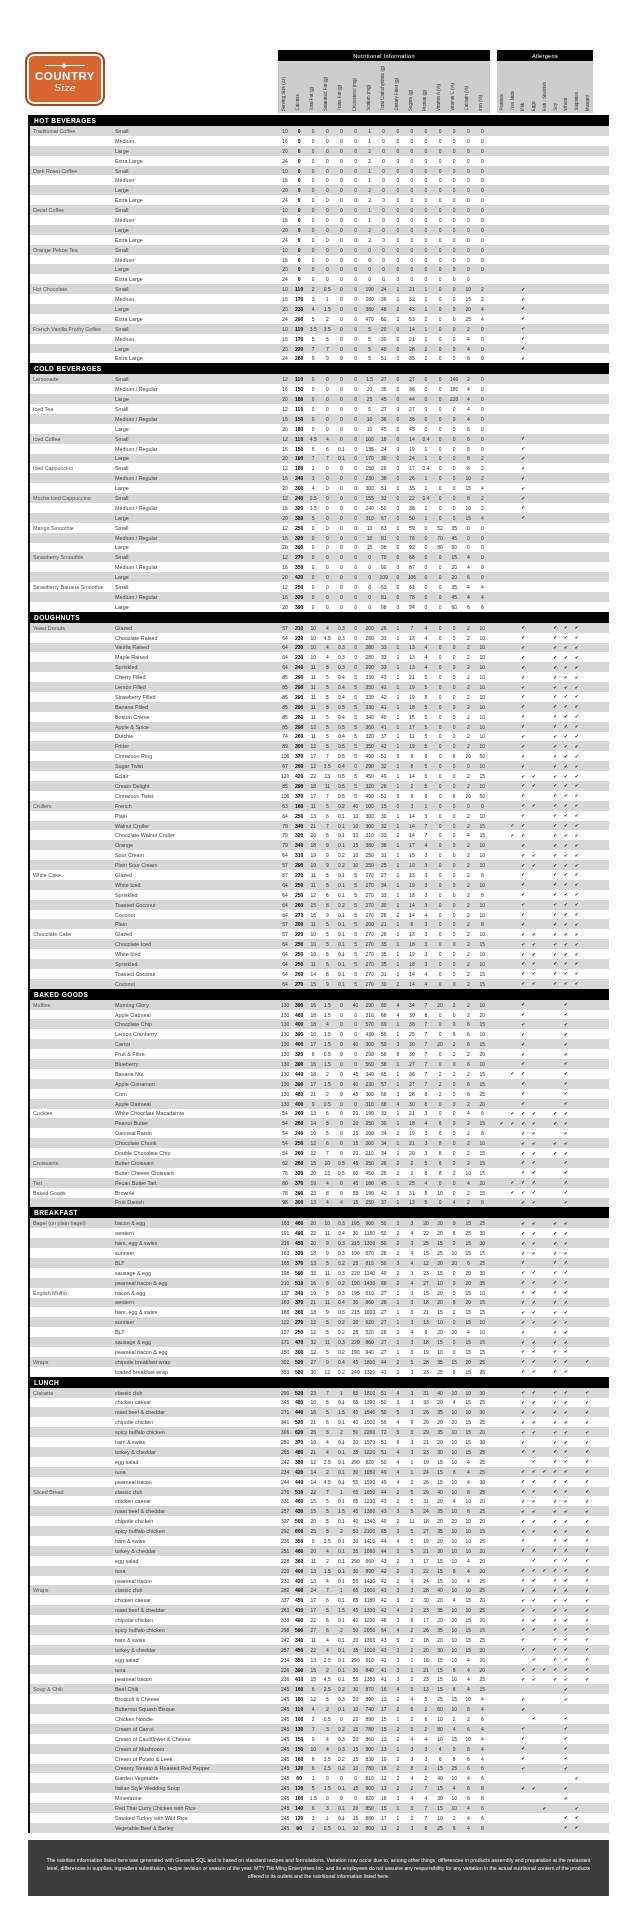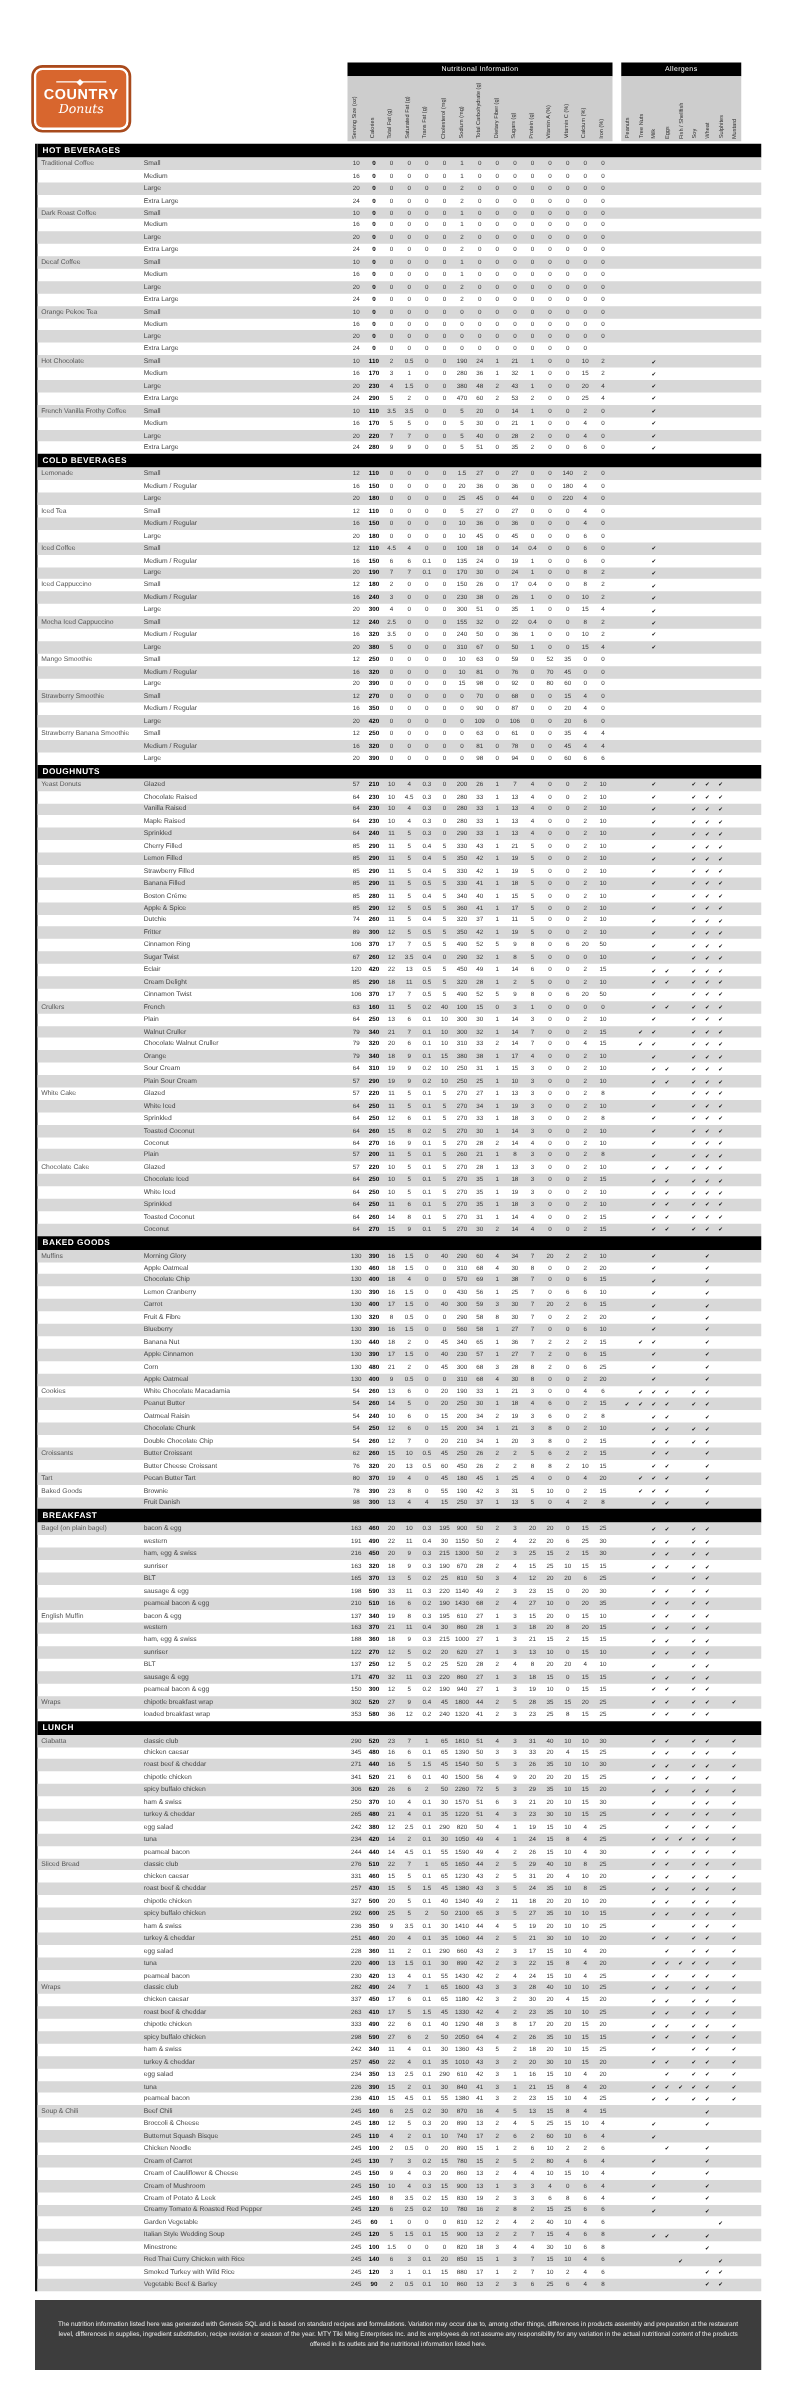--- a/index.html
+++ b/index.html
@@ -31,21 +31,21 @@
 
   
   .footer{position:absolute;left:28px;top:1840px;width:581px;height:56px;background:#3d3d3d;color:#f0f0f0;font-size:5.2px;line-height:1.6;display:flex;align-items:center;justify-content:center;text-align:center;padding:0 16px;box-sizing:border-box;}
 </style>
 </head>
 <body>
 
 <div class="logo">
   <div class="orn"></div>
   <div class="c">COUNTRY</div>
-  <div class="s">Donuts</div>
+  <div class="s">Size</div>
 </div>
 
 <div class="hbar" style="left:278px;width:212px;">Nutritional Information</div>
 <div class="hbar" style="left:497px;width:96px;">Allergens</div>
 
 <div class="band" style="left:278px;width:212px;">
     <span class="rl" style="left: 4px;">Serving Size (oz)</span>
     <span class="rl" style="left: 18.1px;">Calories</span>
     <span class="rl" style="left: 32.2px;">Total Fat (g)</span>
     <span class="rl" style="left: 46.3px;">Saturated Fat (g)</span>

